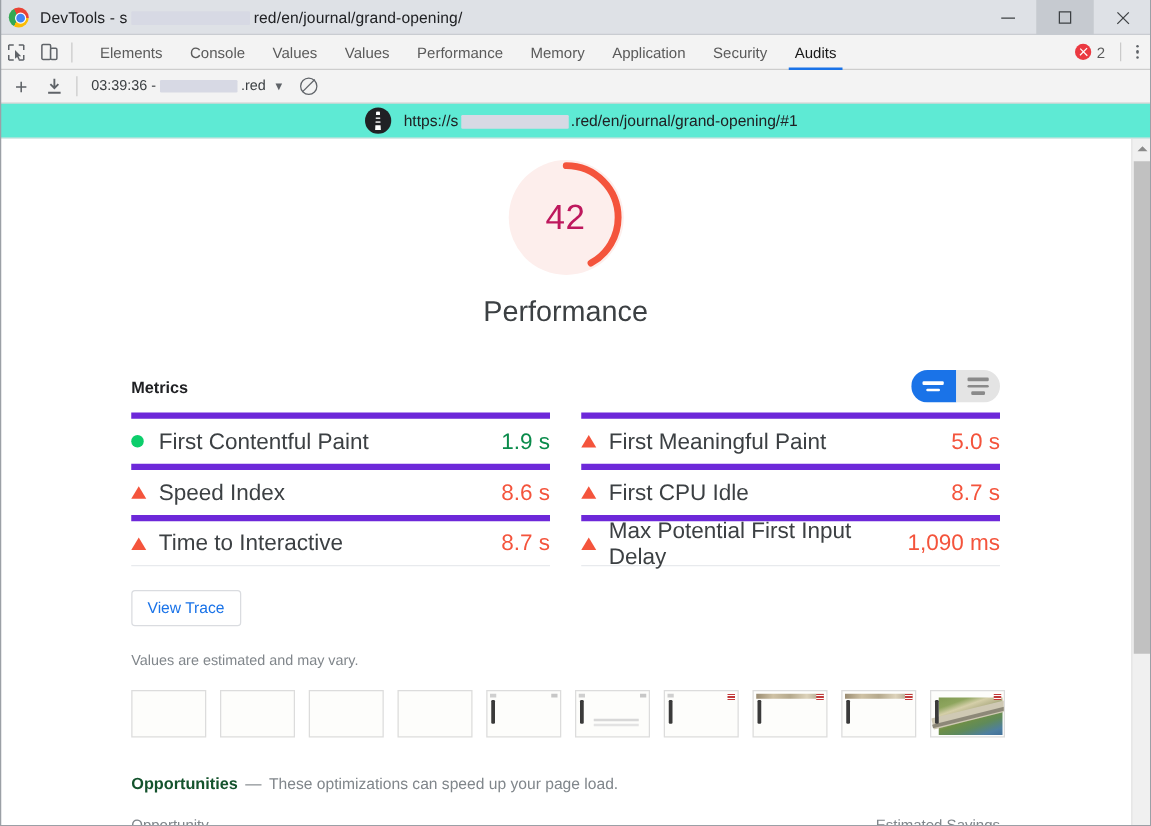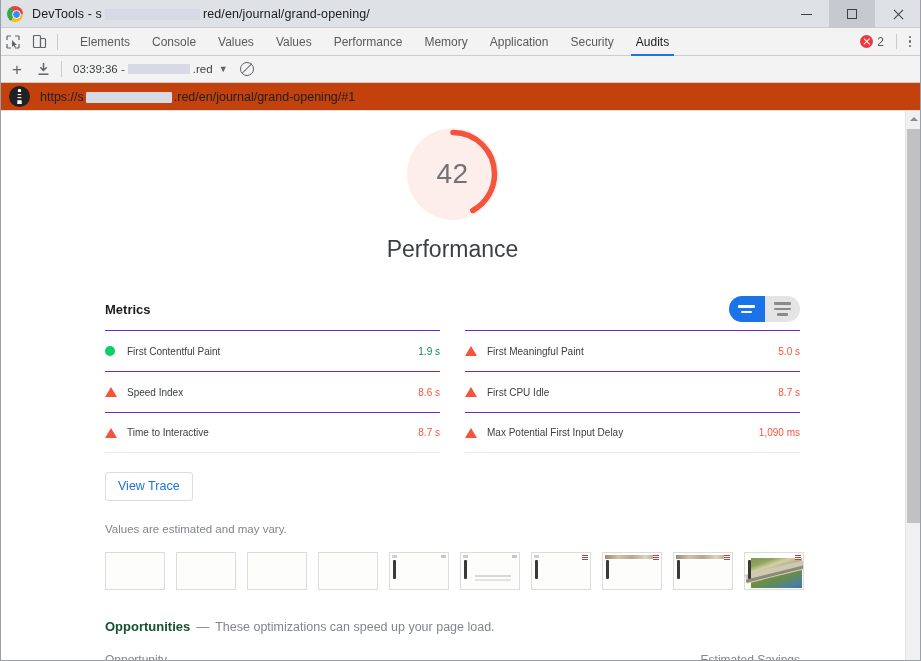--- a/index.html
+++ b/index.html
@@ -113,22 +113,23 @@
     position: relative; margin-left: 12px;
   }
   .at-clear::after {
     content: ""; position: absolute; left: -1px; top: 4.6px;
     width: 14px; height: 1.4px; background: #5f6368; transform: rotate(-45deg);
   }
 
   
   .lh-header {
     position: absolute; top: 83px; left: 0; width: 921px; height: 28px;
-    background: #c2410c; display: flex; align-items: center;
+    background: #5eead4; display: flex; align-items: center;
     border-bottom: 1px solid #e0e0e0;
+    justify-content: center;
   }
   .lh-logo {
     width: 21px; height: 21px; border-radius: 50%; background: #202124;
     margin-left: 9px; margin-right: 10px; flex: 0 0 auto;
     position: relative; overflow: hidden;
   }
   .lh-logo::before {
     content: ""; position: absolute; left: 8.2px; top: 3px;
     width: 4.6px; height: 15px; background: #fff;
     border-radius: 2px 2px 0 0;
@@ -170,21 +171,21 @@
 
   
   .gauge-wrap { margin-top: 17px; display: flex; flex-direction: column; align-items: center; }
   .gauge { position: relative; width: 92px; height: 92px; }
   .gauge-bg {
     position: absolute; inset: 0; border-radius: 50%; background: #fdeeec;
   }
   .gauge svg { position: absolute; left: 0; top: 0; }
   .gauge-num {
     position: absolute; inset: 0; display: flex; align-items: center; justify-content: center;
-    font-size: 28px; color: #737373; letter-spacing: 0.5px;
+    font-size: 28px; color: #be185d; letter-spacing: 0.5px;
   }
   .gauge-label {
     margin-top: 16px; font-size: 23px; color: #3c4043; font-weight: 400;
   }
 
   
   .section { padding: 0 105px 0 105px; }
   .metrics-head {
     margin-top: 33px; display: flex; align-items: center; justify-content: space-between;
     height: 26px;
@@ -203,21 +204,21 @@
   .tg-btn.off i { background: #8a8a8a; display: block; border-radius: 1px; height: 2.6px; }
   .tg-btn i.w1 { width: 17px; }
   .tg-btn i.w2 { width: 11px; }
   .tg-btn i.w3 { width: 17px; }
 
   .metrics-cols { display: flex; margin-top: 8px; }
   .metrics-col { width: 335px; }
   .metrics-col:first-child { margin-right: 25px; }
   .metric-row {
     display: flex; align-items: center; height: 41px;
-    border-top: 1px solid #6d28d9; font-size: 10px;
+    border-top: 5px solid #6d28d9; font-size: 18px;
   }
   .metric-row:last-child { border-bottom: 1px solid #e8eaed; }
   .m-icon { width: 22px; flex: 0 0 auto; display: flex; align-items: center; }
   .dot-green { width: 10px; height: 10px; border-radius: 50%; background: #0cce6b; display: block; }
   .tri-orange {
     width: 0; height: 0; border-left: 6px solid transparent; border-right: 6px solid transparent;
     border-bottom: 10px solid #f4543c; display: block;
   }
   .m-name { flex: 1; color: #3c4043; }
   .m-val { color: #f4543c; white-space: nowrap; }

